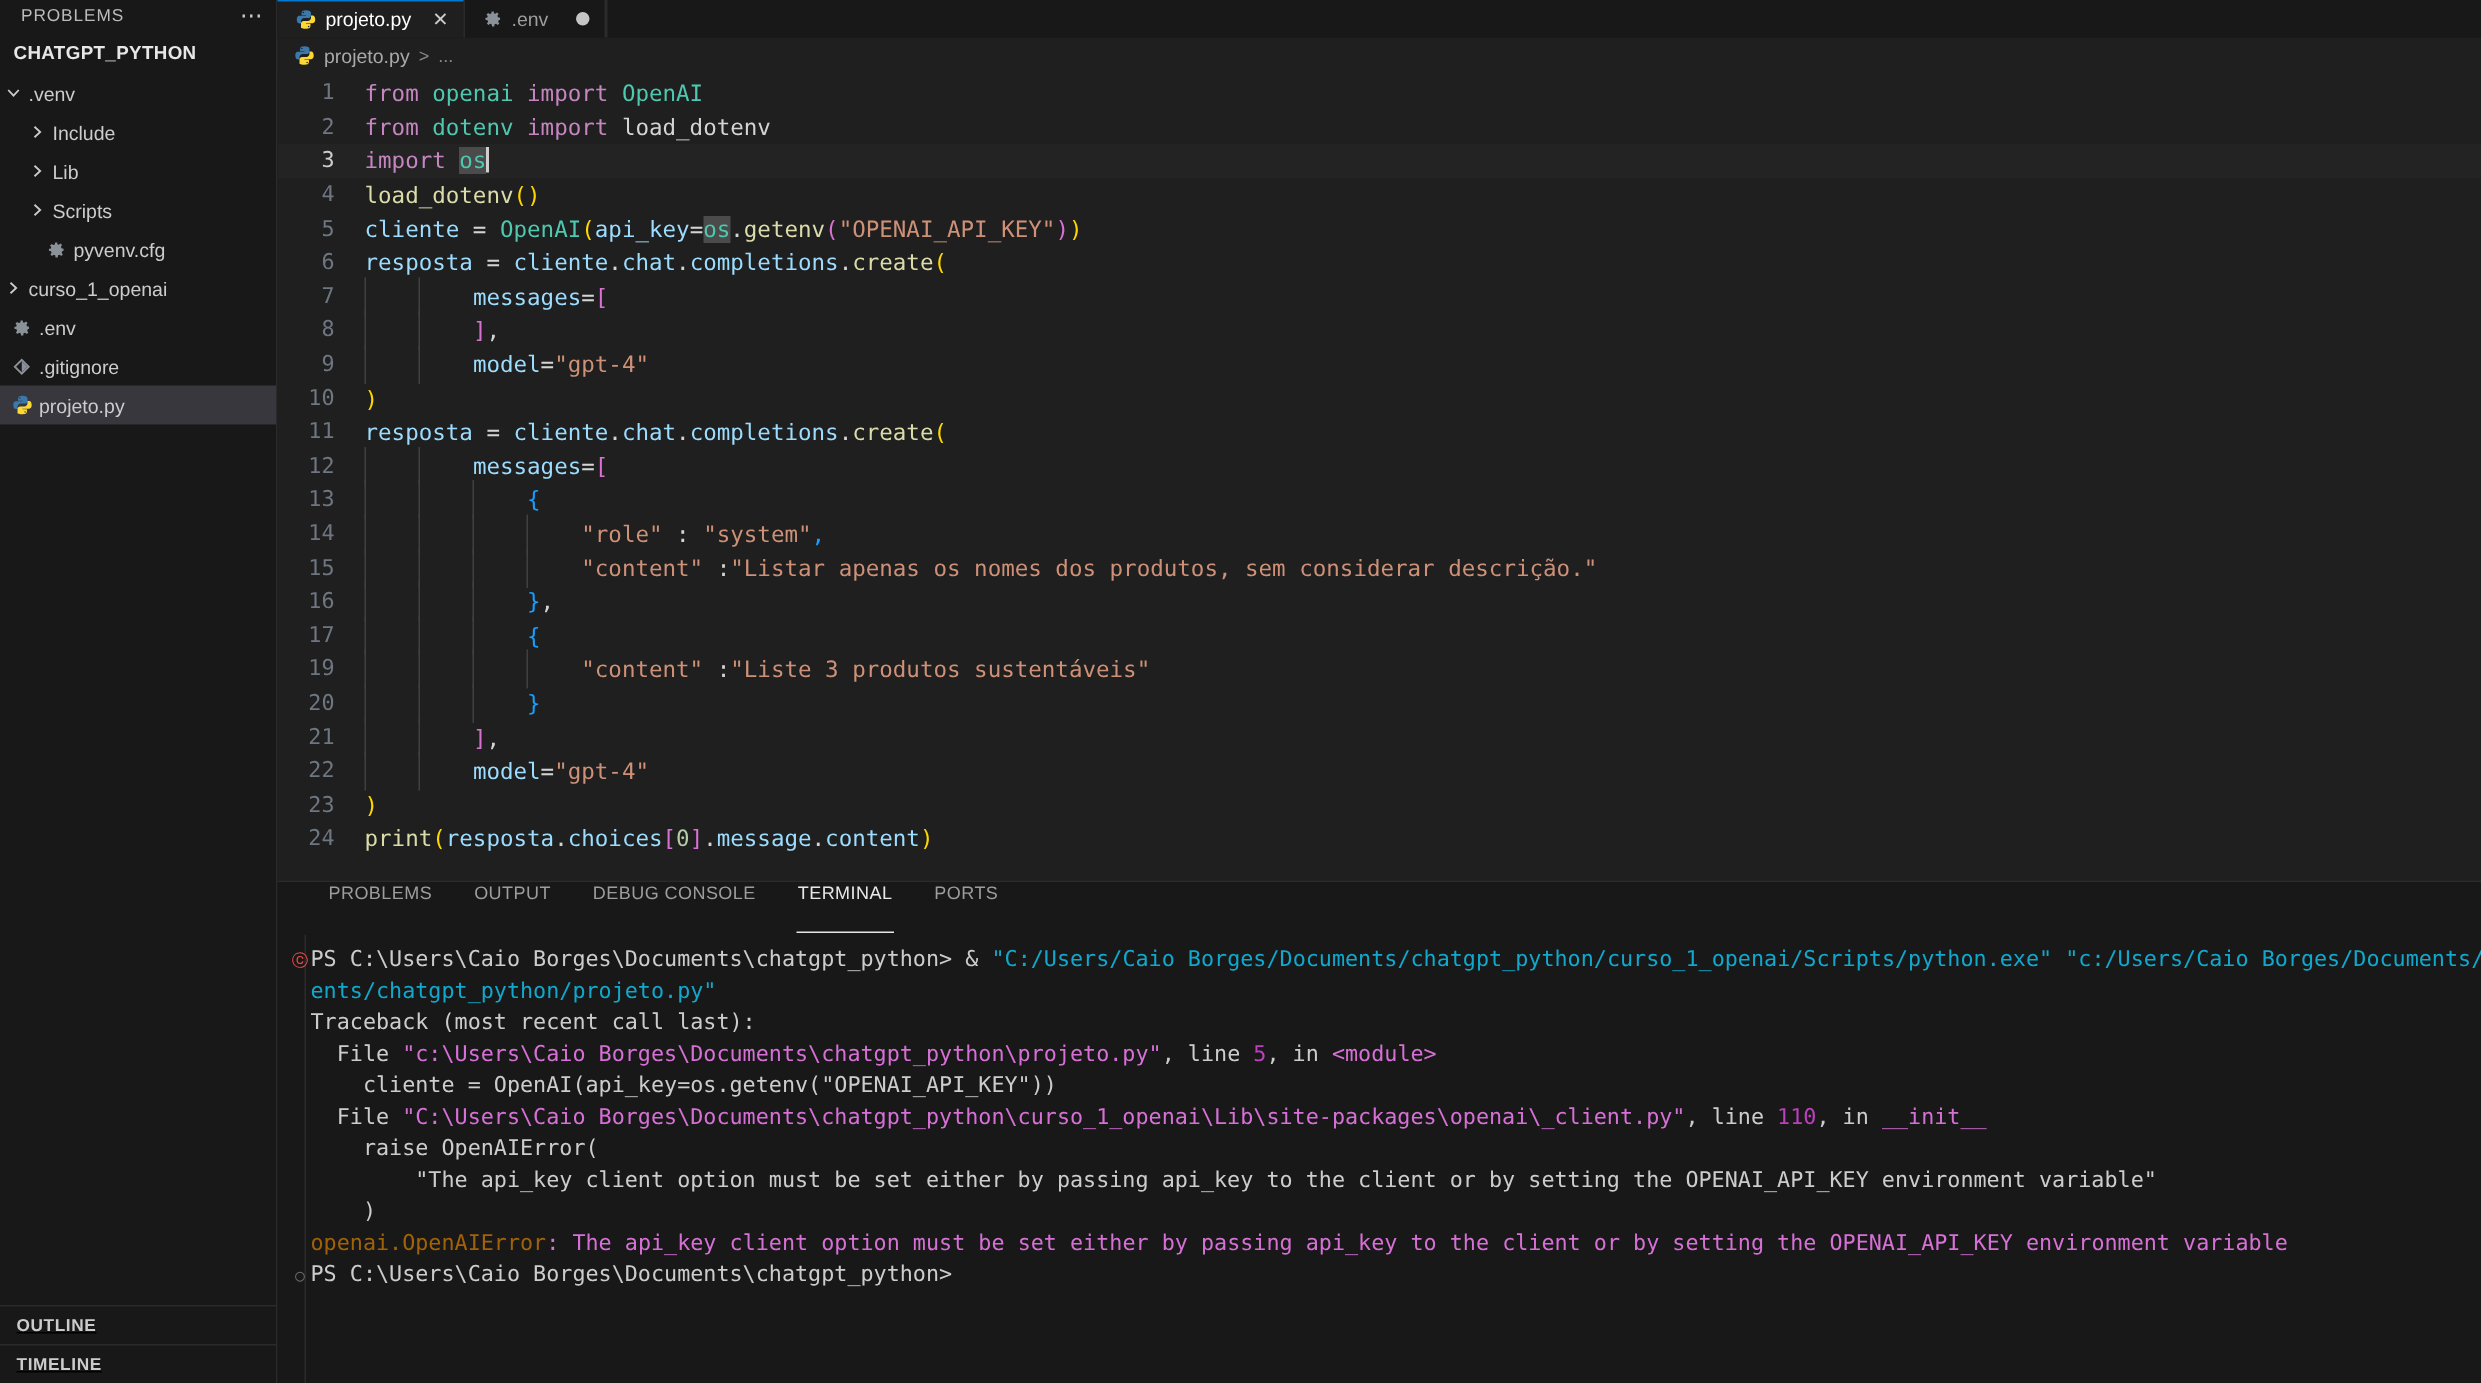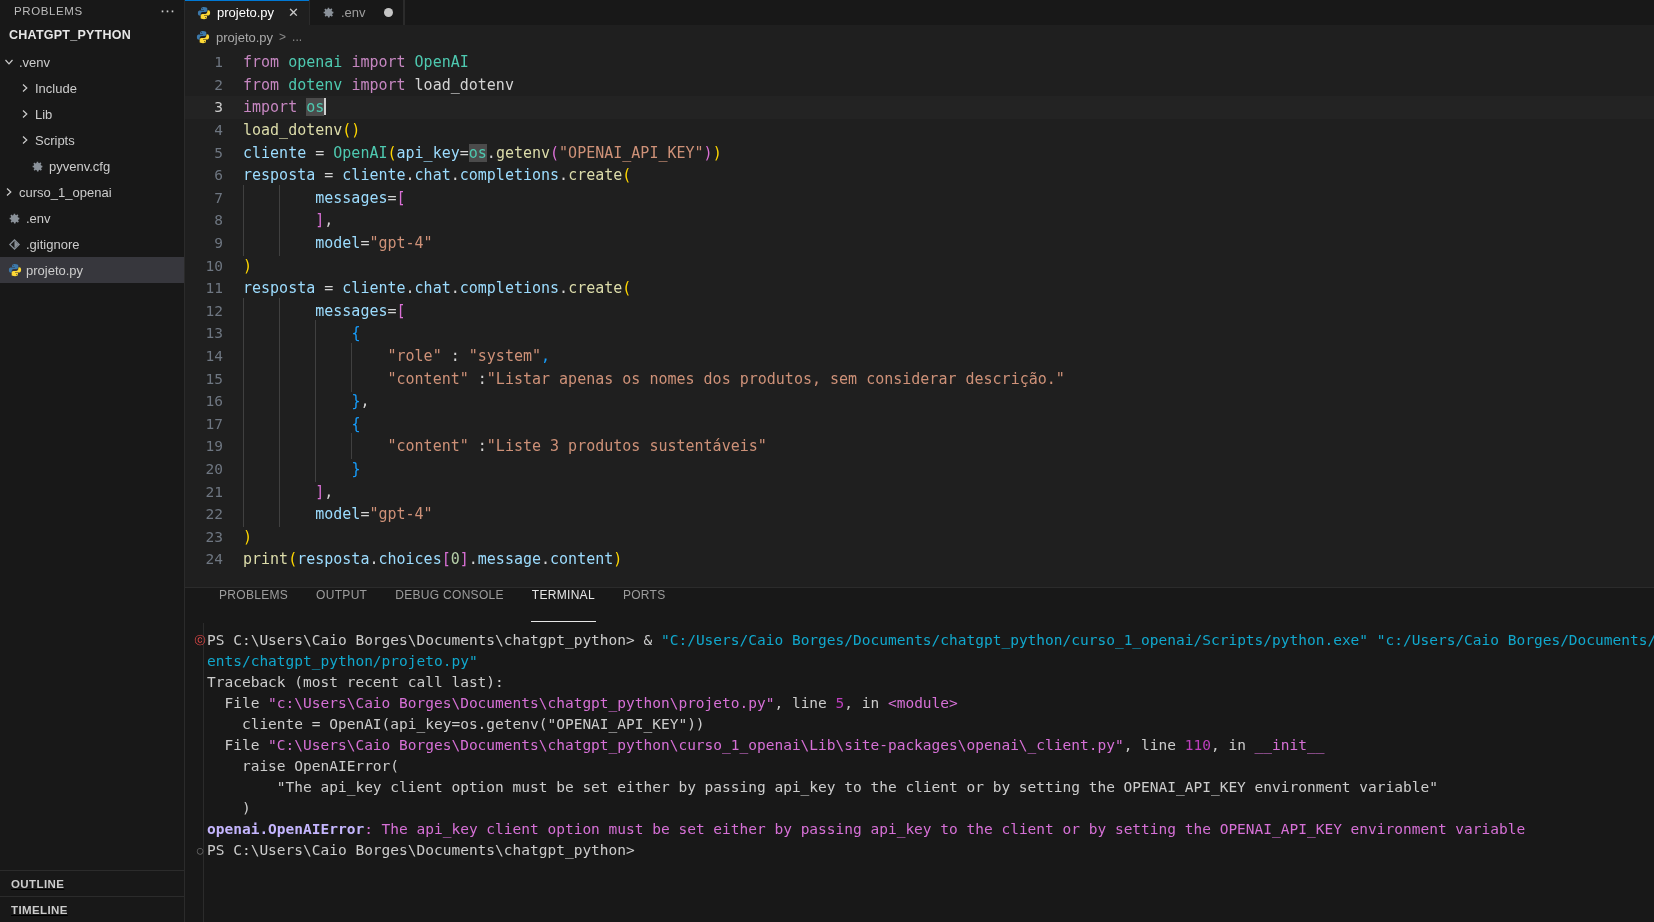--- a/index.html
+++ b/index.html
@@ -126,21 +126,21 @@
     content:""; position:absolute; left:13px; right:13px; bottom:1px; height:1px; background:#e7e7e7;
   }
   .term { flex:1 1 auto; position:relative; overflow:hidden;
           font-family:"DejaVu Sans Mono","Liberation Mono",monospace;
           font-size:14.5px; padding-top:8px; }
   .tline { height:21px; display:flex; align-items:flex-start; white-space:pre; padding-left:8px; position:relative; }
   .tgut { width:14px; flex:0 0 14px; text-align:center; font-size:11px; line-height:19px; }
   .tbody { flex:1 1 auto; line-height:19px; }
   .t-white { color:#cccccc; }
   .t-cyan  { color:#11a8cd; }
-  .t-magenta-b{ color:#c4b5fd; font-weight:bold; }
+  .t-magenta-b{ color:#a16207; font-weight:normal; }
   .t-magenta-l{ color:#d670d6; }
   .t-num   { color:#bc3fbc; }
   .term-divider { position:absolute; left:18px; top:0; bottom:0; width:1px; background:#2b2b2b; }
   .err-ico { color:#f14c4c; font-size:11px; }
   .ok-ico  { color:#6b6b6b; font-size:11px; }
 </style>
 </head>
 <body>
 
 <div class="app">

